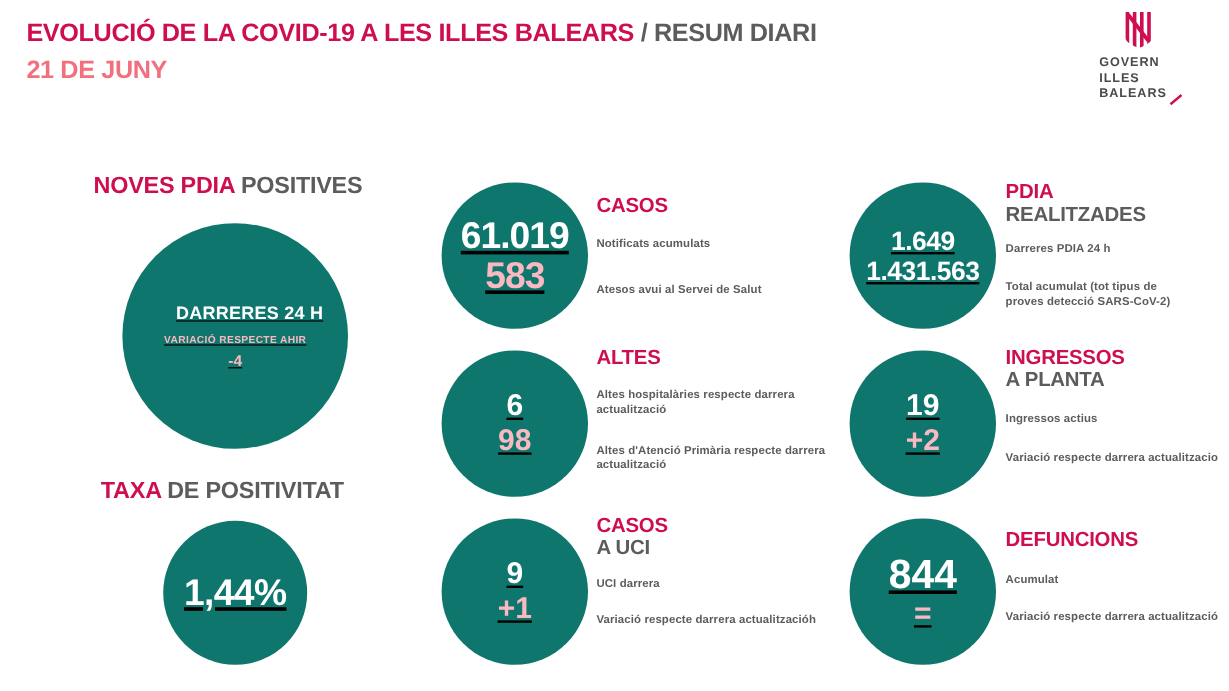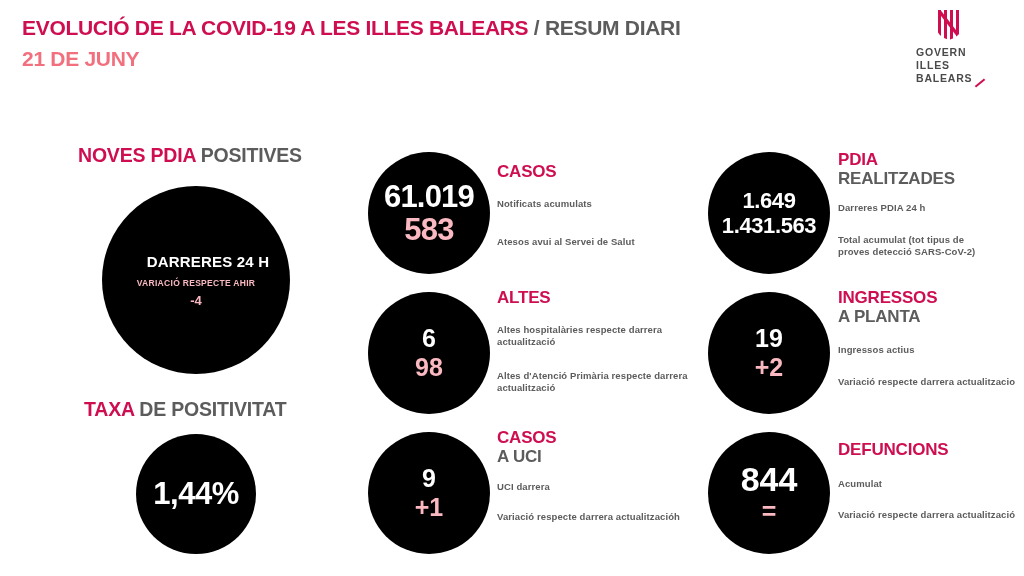--- a/index.html
+++ b/index.html
@@ -62,25 +62,26 @@
     right: 8px; bottom: 1px;
     width: 12px; height: 2px;
     background: #CE0E51;
     transform: rotate(-40deg);
   }
 
   
   .circle {
     position: absolute;
     border-radius: 50%;
-    background: #000000;
+    background: #0f766e;
     display: flex;
     flex-direction: column;
     align-items: center;
     justify-content: center;
+    text-decoration: underline;
   }
   .num-primary {
     color: #FFFFFF;
     font-weight: bold;
     line-height: 1;
   }
   .num-secondary {
     color: #FAB9C1;
     font-weight: bold;
     line-height: 1;

